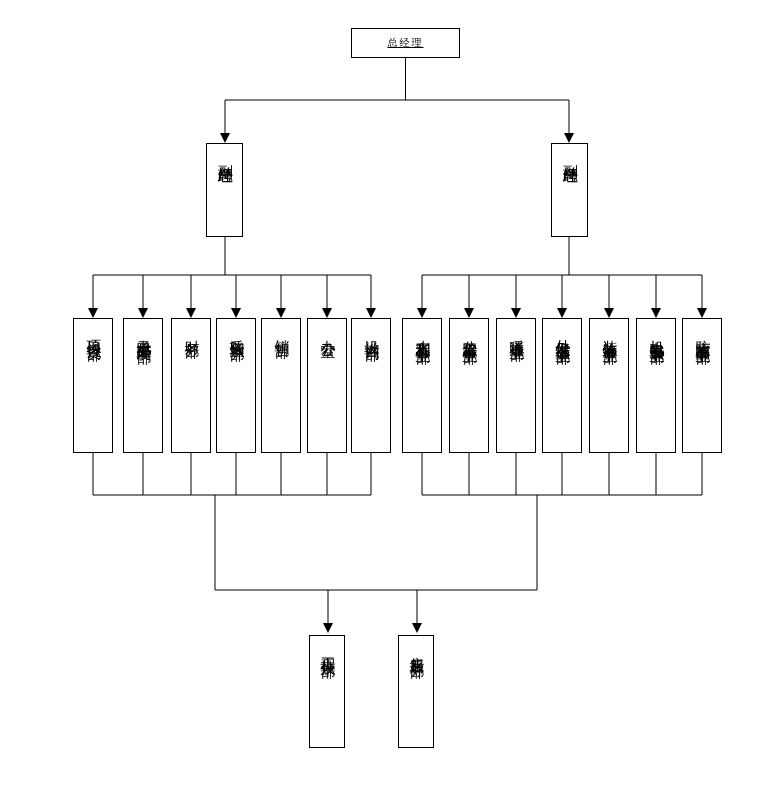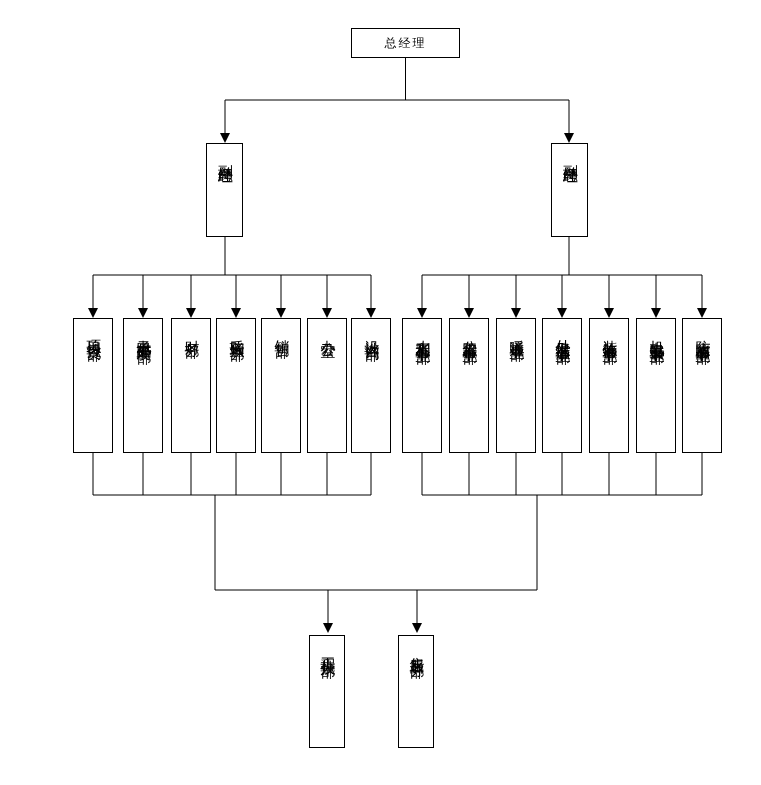--- a/index.html
+++ b/index.html
@@ -16,23 +16,24 @@
     position:absolute;
     border:1px solid #000;
     background:#fff;
     box-sizing:border-box;
     display:flex;
     justify-content:center;
     align-items:flex-start;
   }
   .box.hbox{align-items:center;}
   .htext{
-    font-size:12px;
+    font-size:10px;
     letter-spacing:2px;
     white-space:nowrap;
+    text-decoration:underline;
   }
   .vtext{
     writing-mode:vertical-lr;
     text-orientation:upright;
     font-size:15px;
     line-height:1.05;
     letter-spacing:1.5px;
     padding-top:9px;
   }
   

